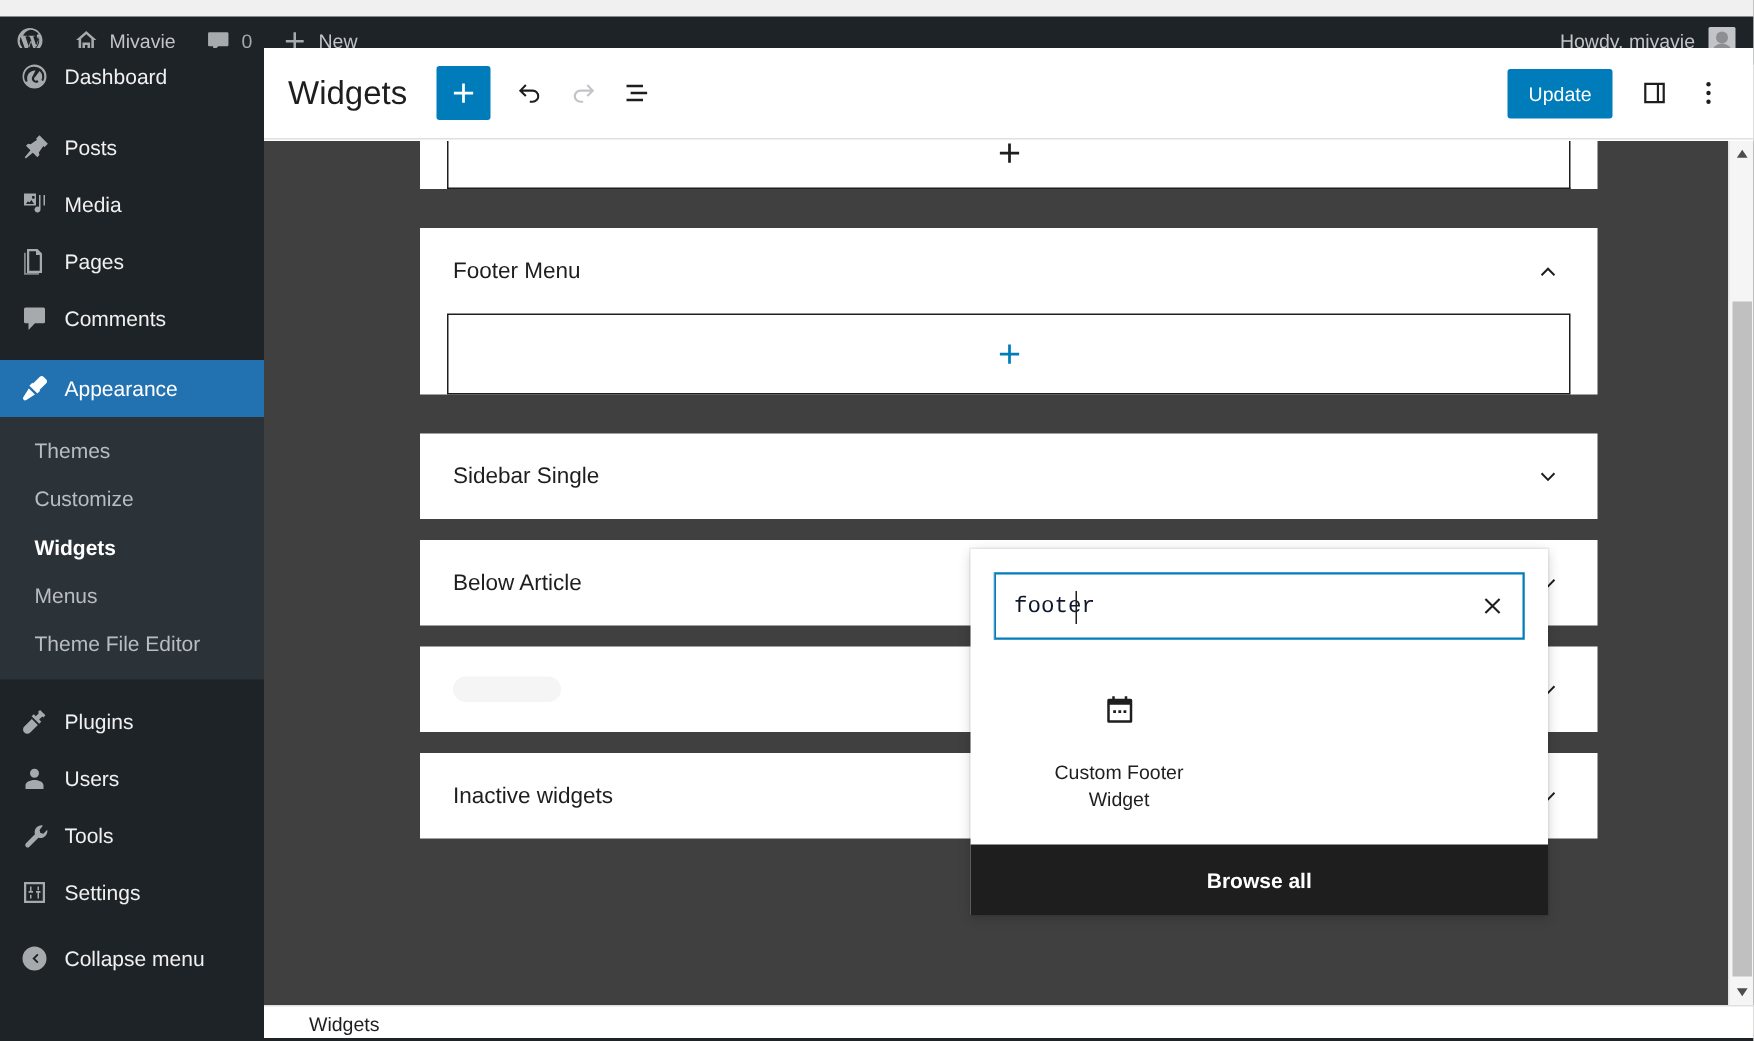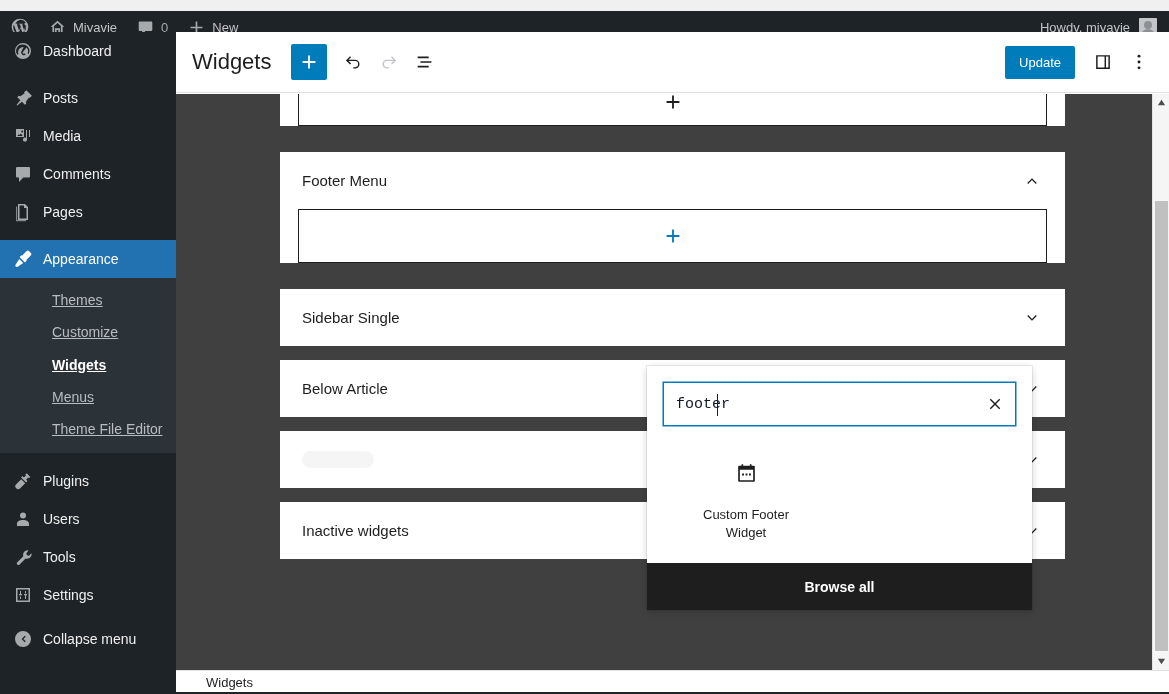--- a/index.html
+++ b/index.html
@@ -54,23 +54,22 @@
   .menu-item .micon { width: 20px; height: 20px; fill: #a7aaad; flex: 0 0 auto; }
   .menu-item.current { background: #2271b1; color: #fff; }
   .menu-item.current .micon { fill: #fff; }
   .menu-item.current::after {
     content: ""; position: absolute; right: -8px; top: 50%; margin-top: -8px;
     border: 8px solid transparent; border-right-color: #f0f0f1;
     border-left: none; width: 0; height: 0;
   }
   .submenu { background: #2c3338; padding: 6px 0 8px; }
   .submenu-item {
-    display: block; padding: 6px 0 6px 52px; font-size: 14px; color: #b9bcc0;
+    display: block; padding: 6px 0 6px 23px; font-size: 14px; color: #b9bcc0;
     line-height: 1.45;
-    text-decoration: underline;
   }
   .submenu-item.active { color: #fff; font-weight: bold; }
   .menu-gap { height: 9px; }
   .collapse { margin-top: 6px; }
   .collapse .micon { fill: #a7aaad; }
 
   
   .editor {
     position: absolute; top: 32px; left: 176px;
     width: 993px; height: 662px; background: #fff;
@@ -245,31 +244,31 @@
 
     <div class="menu-item">
       <svg class="micon" viewBox="0 0 20 20">
         <path d="M3 3h8v8H3V3zm2.6 5.2L4.3 10h5.4L7.9 7.4 6.7 9l-1.1-.8zM9.2 4.5a1 1 0 1 0 0 2 1 1 0 0 0 0-2zM13 4h1v9.6a2 2 0 1 1-1-1.7V4zm4 0h-1v7h1V4z"></path>
       </svg>
       <span class="mtxt">Media</span>
     </div>
 
     <div class="menu-item">
       <svg class="micon" viewBox="0 0 20 20">
-        <path d="M16 3H4a1 1 0 0 0-1 1v8.5a1 1 0 0 0 1 1h2V18l4.3-4.5H16a1 1 0 0 0 1-1V4a1 1 0 0 0-1-1z"></path>
-      </svg>
-      <span class="mtxt">Comments</span>
-    </div>
-
-    <div class="menu-item">
-      <svg class="micon" viewBox="0 0 20 20">
         <path d="M5 2h7l3 3v13H5V2zm1.5 1.5v13h7V6h-2.5V3.5H6.5z"></path>
         <path d="M3 4.5h1.2V18H13v1.2H3V4.5z" opacity=".75"></path>
       </svg>
       <span class="mtxt">Pages</span>
+    </div>
+
+    <div class="menu-item">
+      <svg class="micon" viewBox="0 0 20 20">
+        <path d="M16 3H4a1 1 0 0 0-1 1v8.5a1 1 0 0 0 1 1h2V18l4.3-4.5H16a1 1 0 0 0 1-1V4a1 1 0 0 0-1-1z"></path>
+      </svg>
+      <span class="mtxt">Comments</span>
     </div>
 
     <div class="menu-gap"></div>
 
     <div class="menu-item current">
       <svg class="micon" viewBox="0 0 20 20">
         <path d="M16.2 2.3a2 2 0 0 0-2.8 0L9 6.7l-.5-.5-1.9 1.9 5.3 5.3 1.9-1.9-.5-.5 4.4-4.4a2 2 0 0 0 0-2.8l-1.5-1.5zM6.3 9.9 2.4 16a1.5 1.5 0 0 0 1.9 1.9l6-3.9-4-4z"></path>
       </svg>
       <span class="mtxt">Appearance</span>
     </div>

